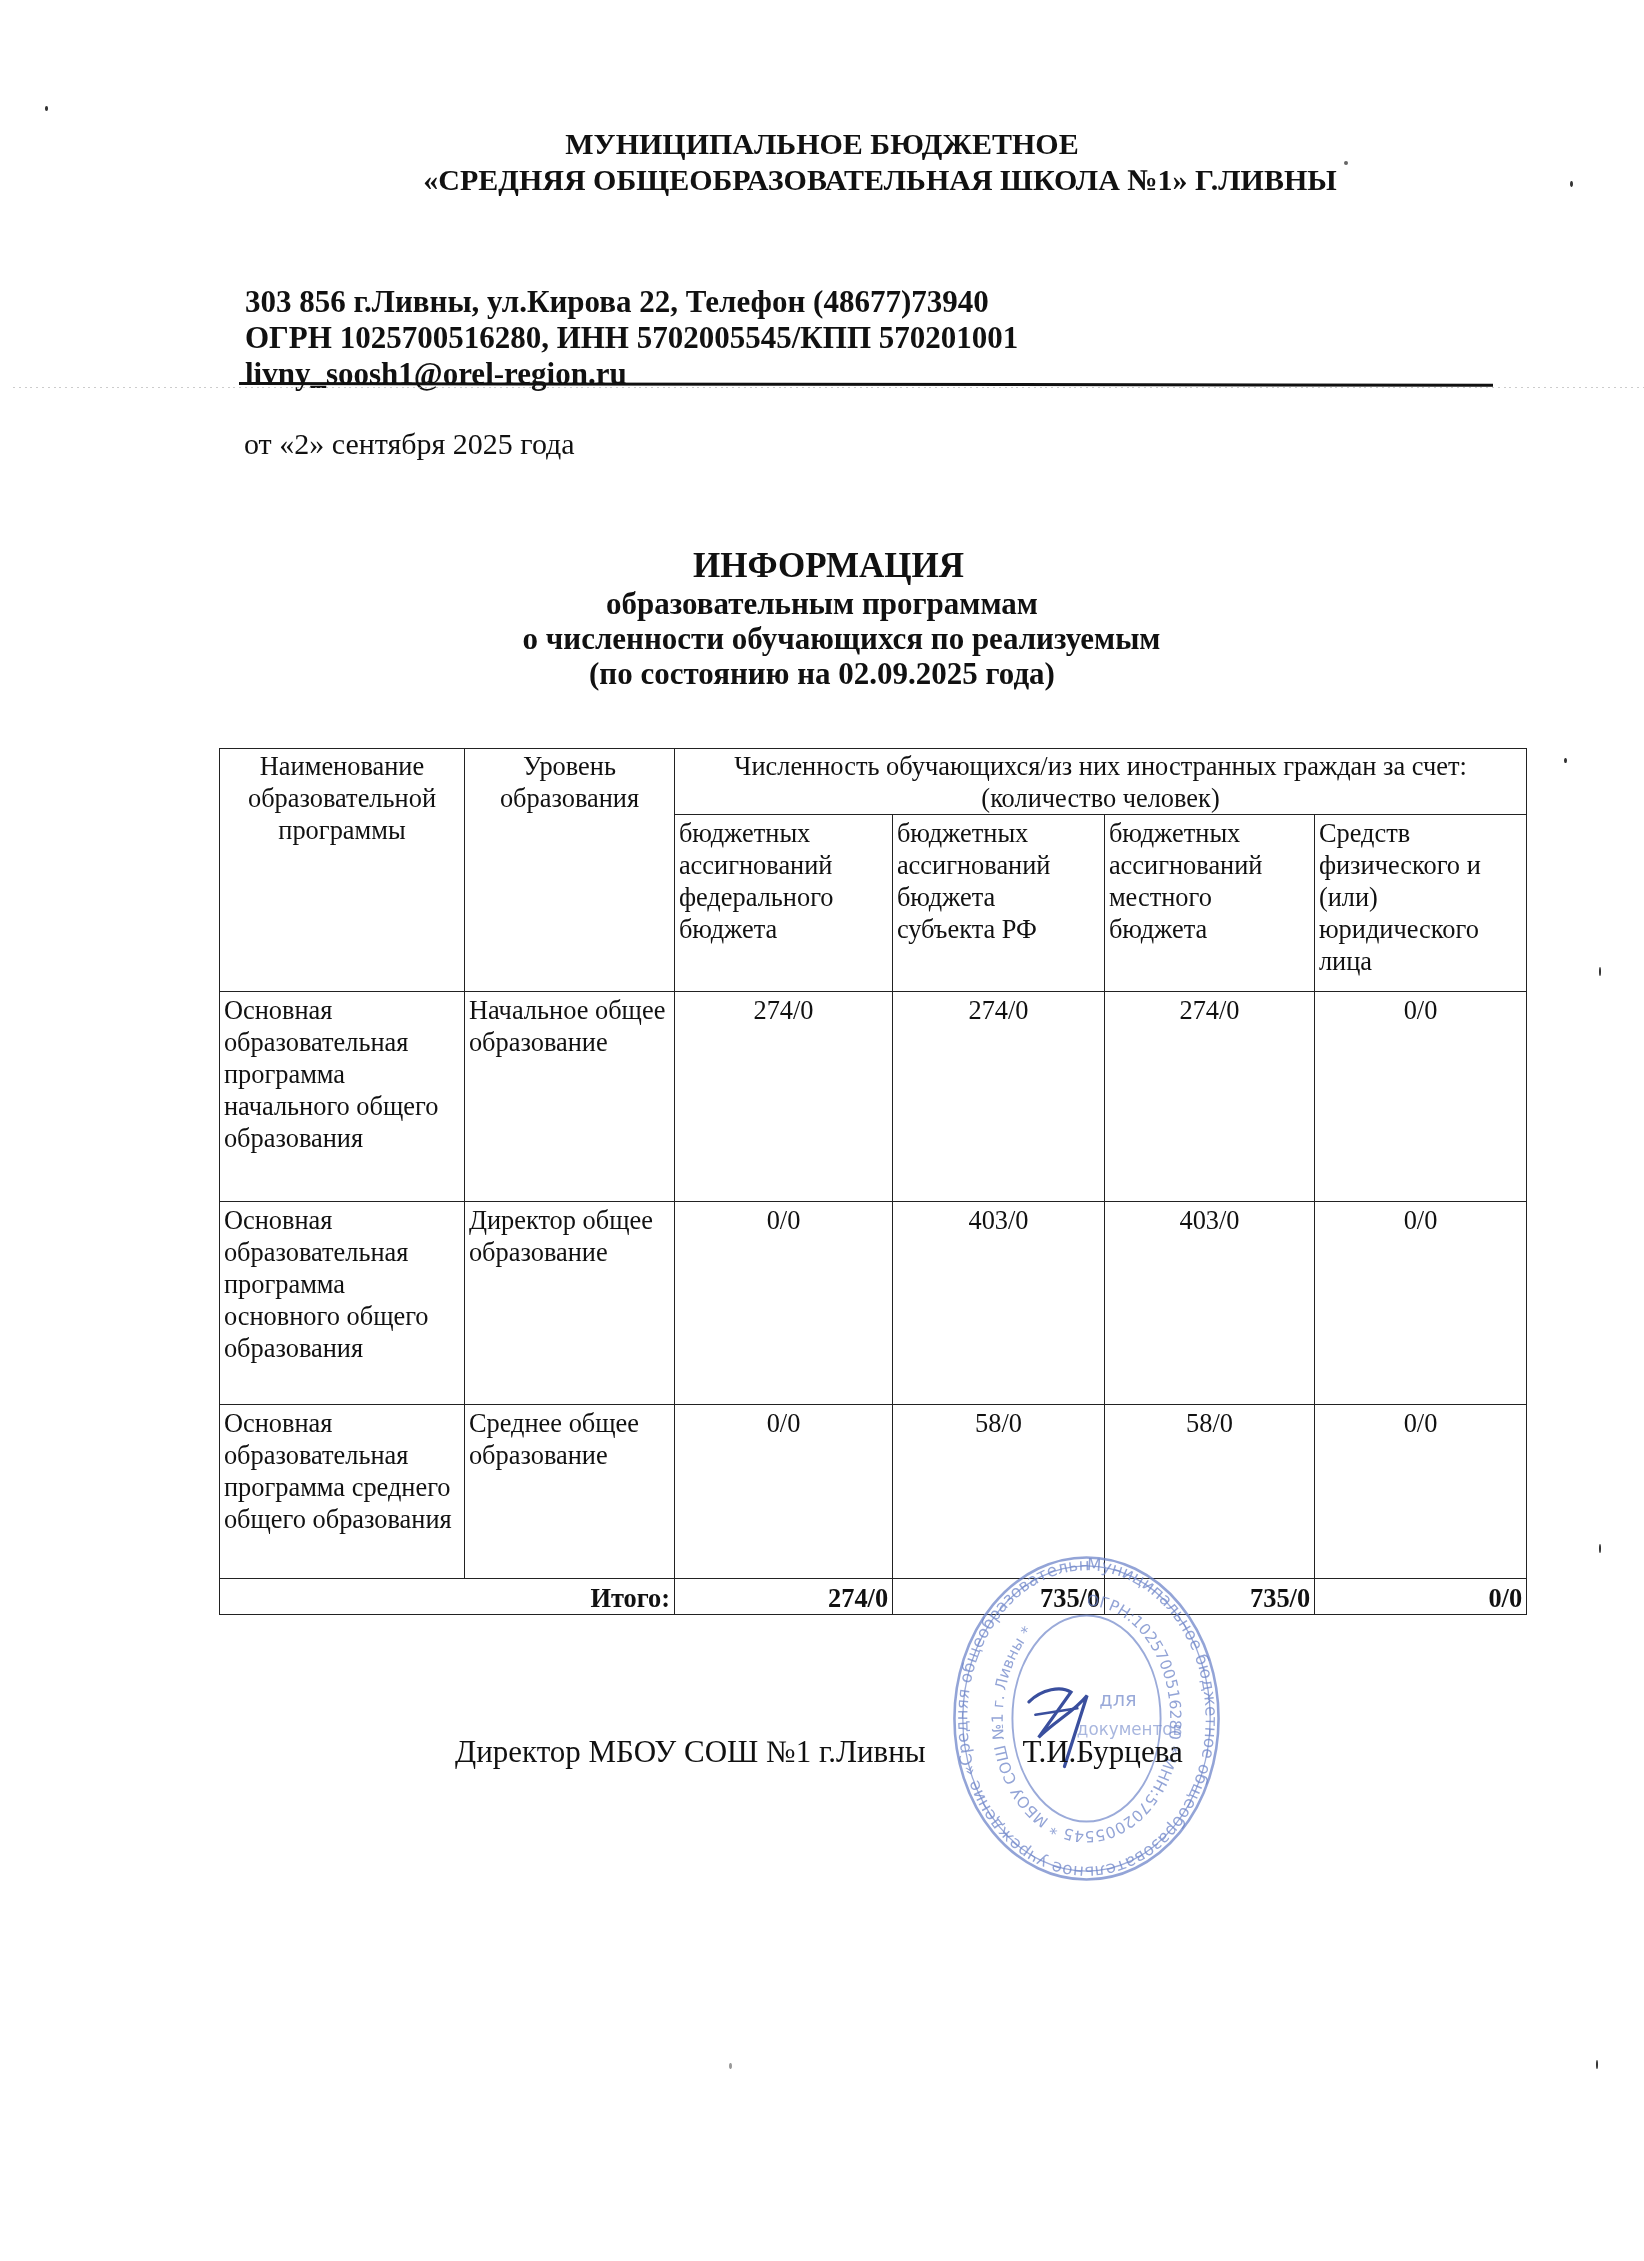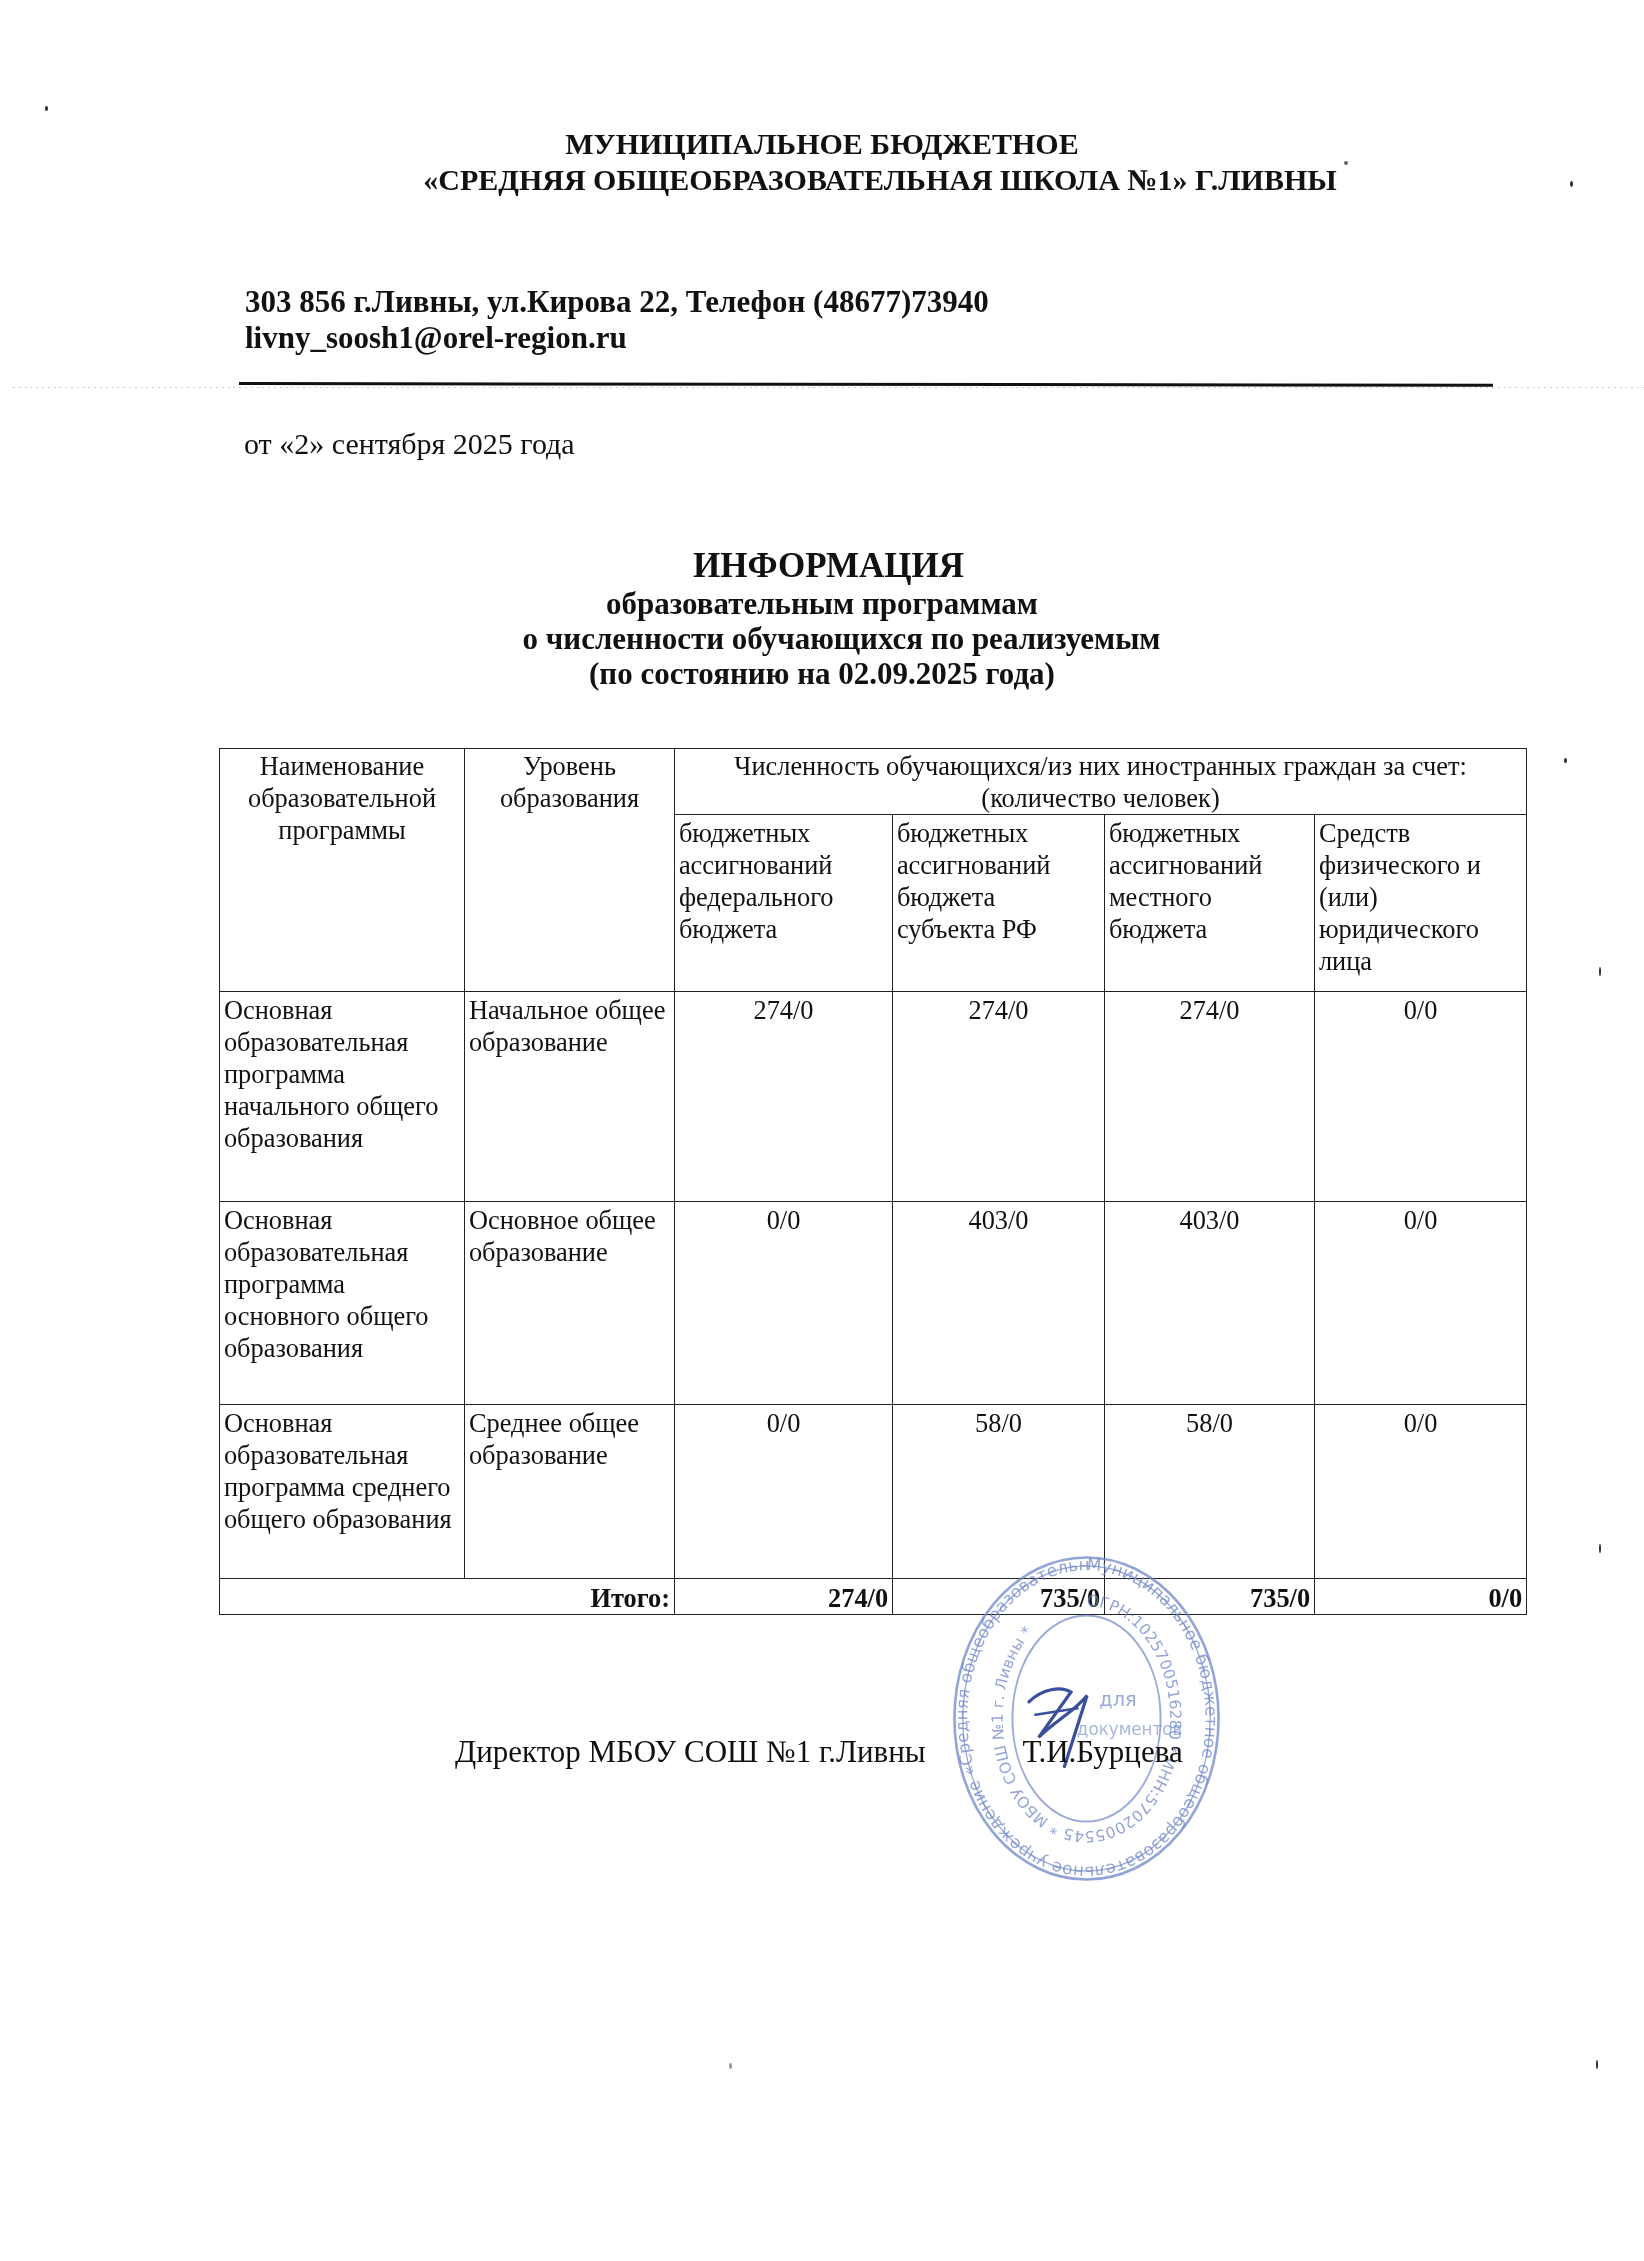--- a/index.html
+++ b/index.html
@@ -71,20 +71,21 @@
 </head>
 <body>
 
 <div class="abs org">
   <span class="line">МУНИЦИПАЛЬНОЕ БЮДЖЕТНОЕ</span>
   <span class="line l3">«СРЕДНЯЯ ОБЩЕОБРАЗОВАТЕЛЬНАЯ ШКОЛА №1» Г.ЛИВНЫ</span>
 </div>
 
 <div class="abs contacts">
   <span class="line">303 856 г.Ливны, ул.Кирова 22, Телефон (48677)73940</span>
+  <span class="line">ОГРН 1025700516280, ИНН 5702005545/КПП 570201001</span>
   <span class="line">livny_soosh1@orel-region.ru</span>
 </div>
 <div class="abs scan-dots"></div>
 <div class="abs rule"></div>
 
 <div class="abs date">от «2» сентября 2025 года</div>
 
 <div class="abs title-block">
   <span class="heading">ИНФОРМАЦИЯ</span>
   <span class="line">образовательным программам</span>
@@ -117,21 +118,21 @@
   <tr style="height:210px">
     <td>Основная образовательная программа начального общего образования</td>
     <td>Начальное общее образование</td>
     <td class="num">274/0</td>
     <td class="num">274/0</td>
     <td class="num">274/0</td>
     <td class="num">0/0</td>
   </tr>
   <tr style="height:203px">
     <td>Основная образовательная программа основного общего образования</td>
-    <td>Основное общее образование</td>
+    <td>Директор общее образование</td>
     <td class="num">0/0</td>
     <td class="num">403/0</td>
     <td class="num">403/0</td>
     <td class="num">0/0</td>
   </tr>
   <tr style="height:174px">
     <td>Основная образовательная программа среднего общего образования</td>
     <td>Среднее общее образование</td>
     <td class="num">0/0</td>
     <td class="num">58/0</td>

